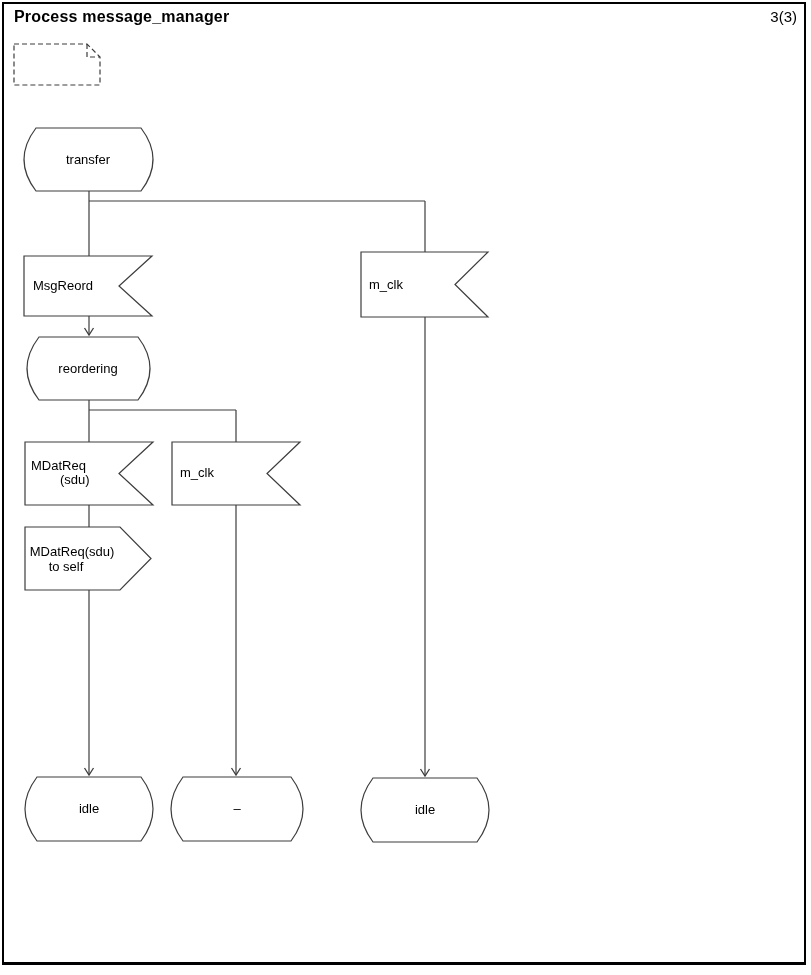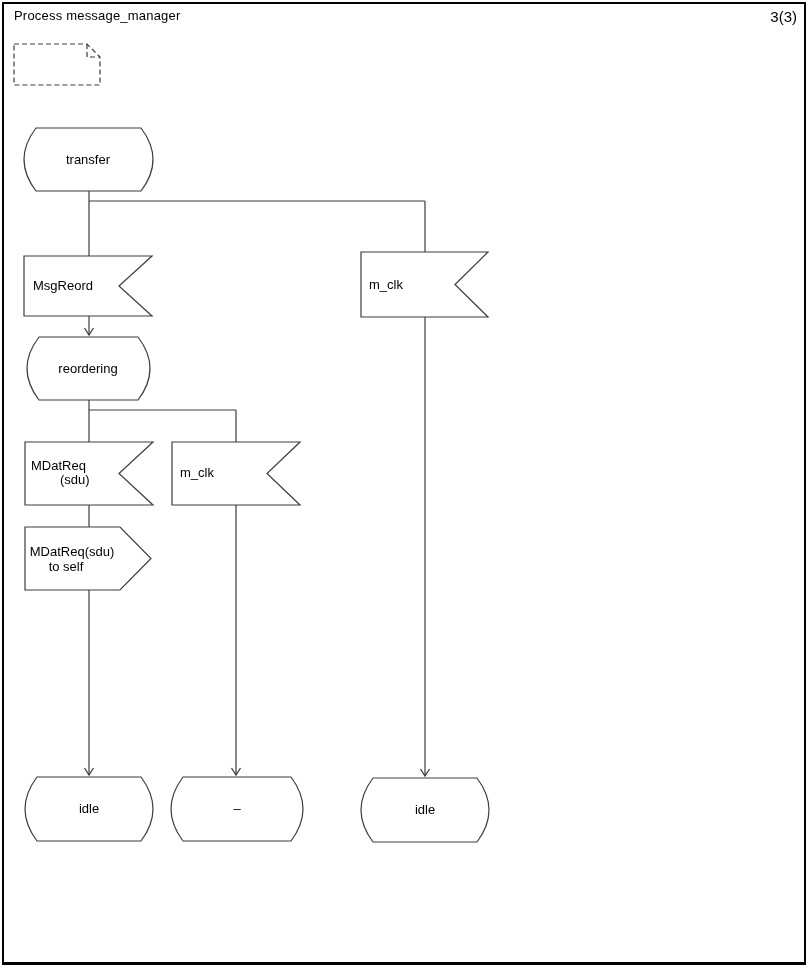--- a/index.html
+++ b/index.html
@@ -23,24 +23,25 @@
     height: 963px;
     box-sizing: border-box;
     border: 2px solid #000000;
     border-bottom-width: 3px;
     pointer-events: none;
   }
   .header-title {
     position: absolute;
     left: 14px;
     top: 8px;
-    font-size: 13px;
+    font-size: 16px;
     color: #000000;
     letter-spacing: 0.2px;
     white-space: nowrap;
+    font-weight: bold;
   }
   .header-pagenum {
     position: absolute;
     right: 14px;
     top: 8px;
     font-size: 15px;
     color: #000000;
     white-space: nowrap;
   }
   svg.diagram {

